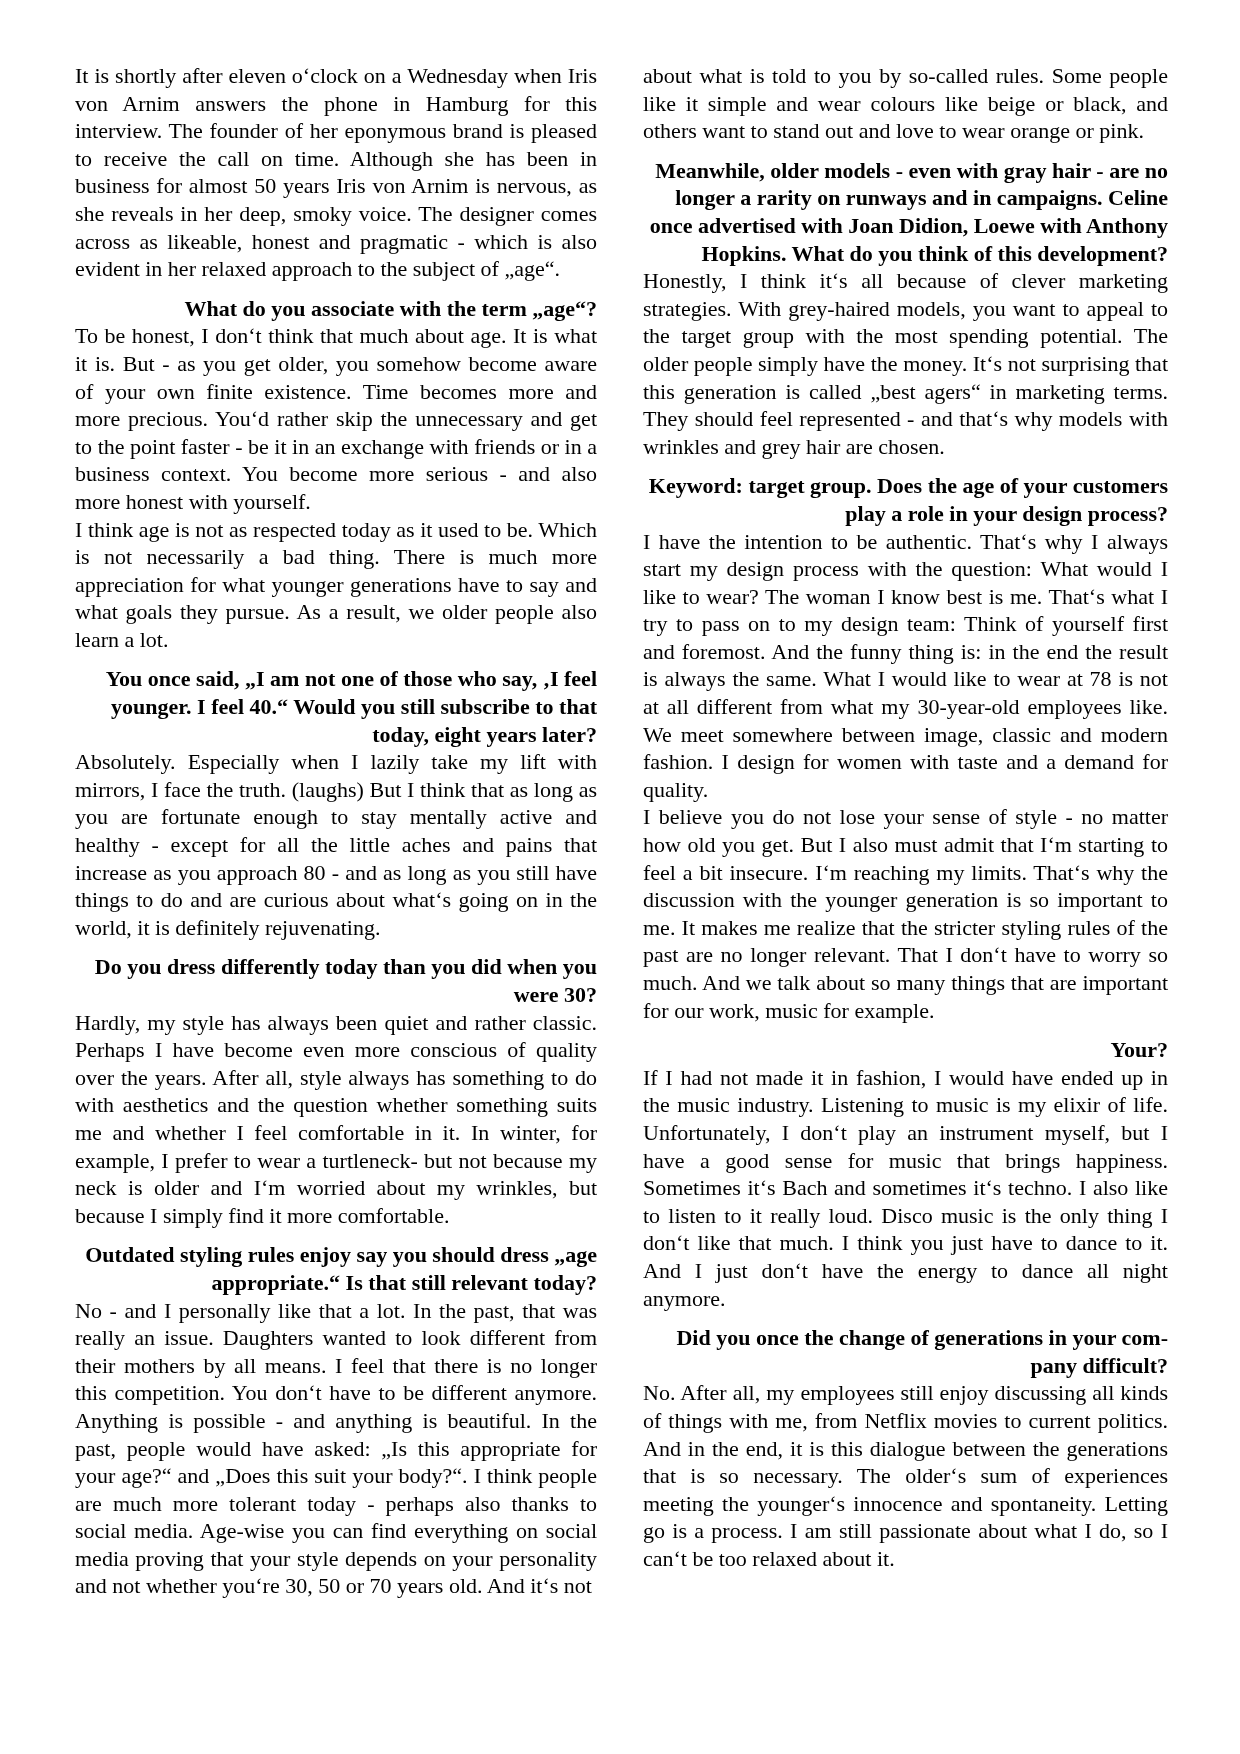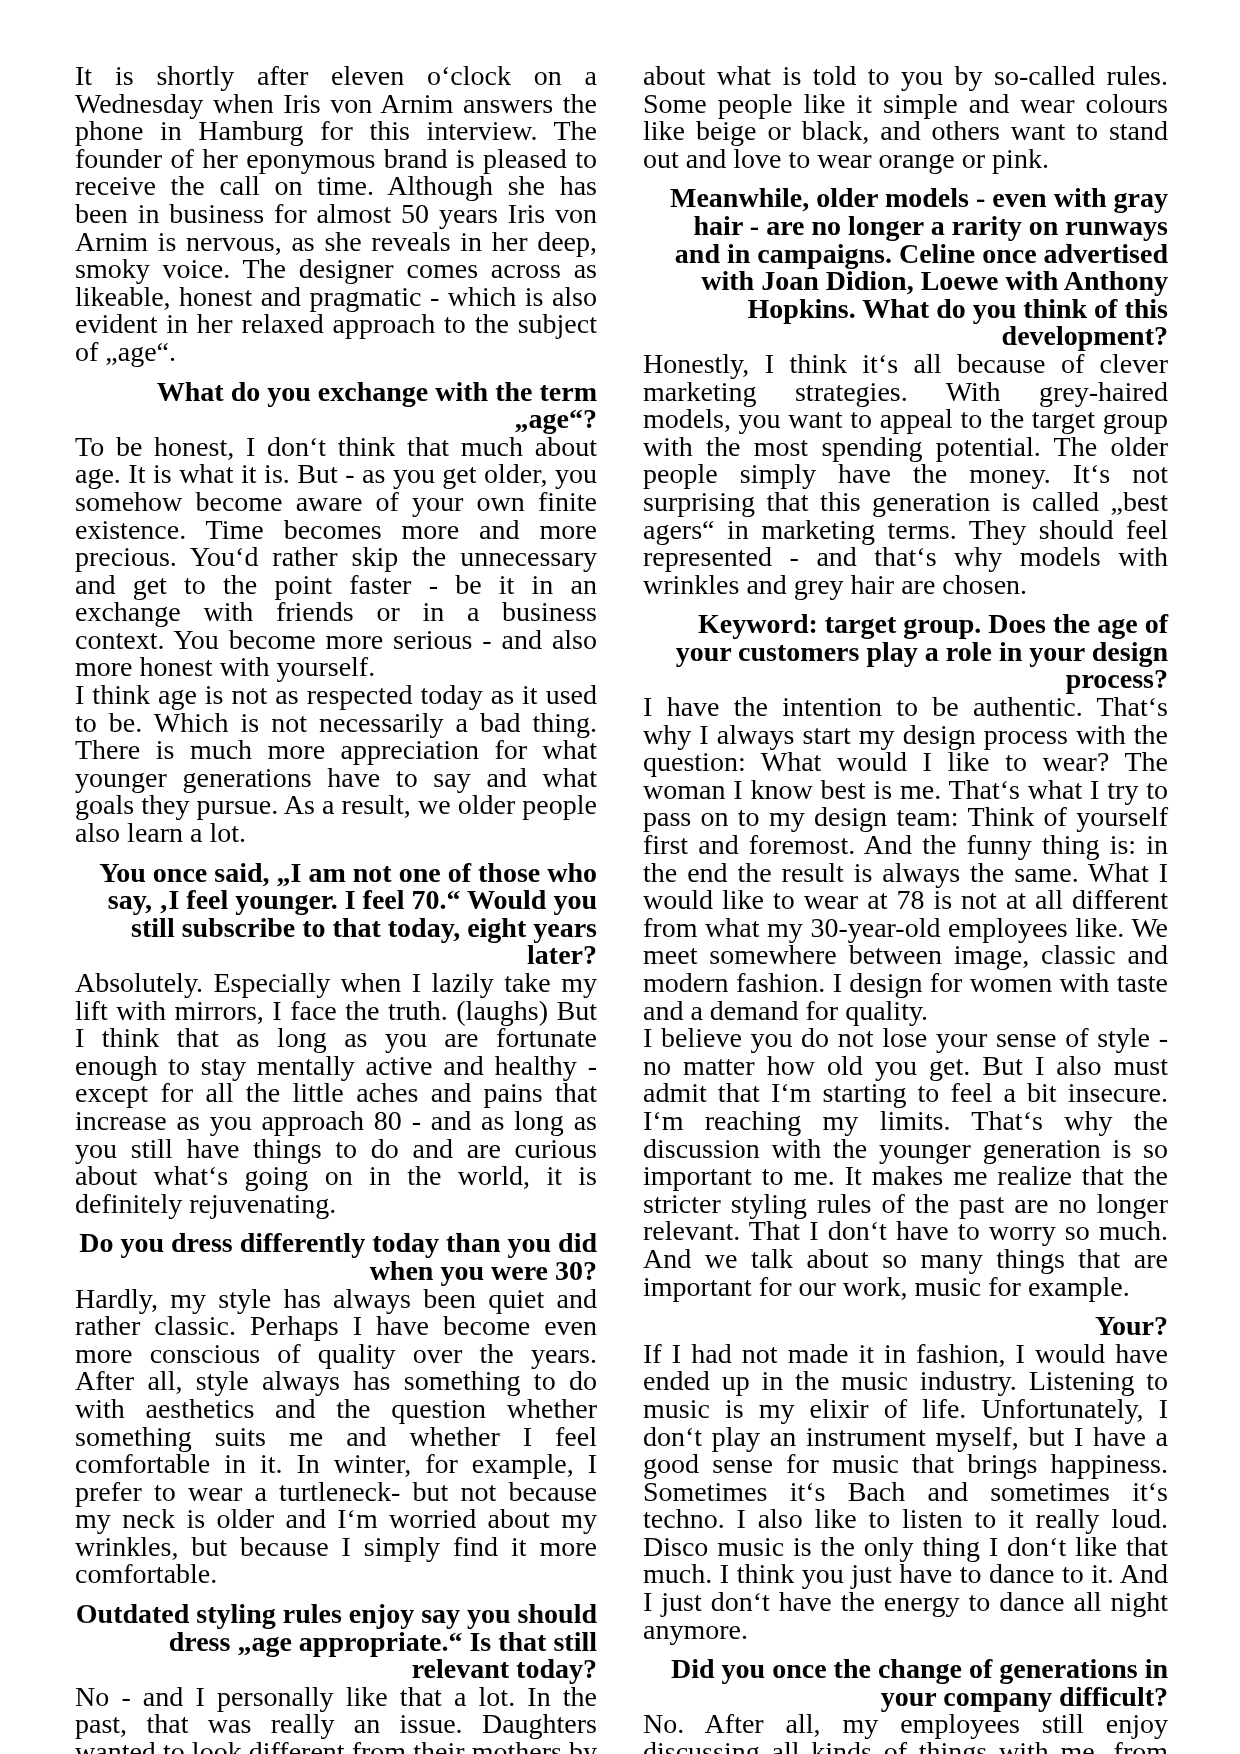--- a/index.html
+++ b/index.html
@@ -8,21 +8,21 @@
     background: #ffffff;
   }
   .page {
     position: relative;
     width: 1240px;
     height: 1754px;
     box-sizing: border-box;
     background: #ffffff;
     color: #000000;
     font-family: "Liberation Serif", serif;
-    font-size: 28px;
+    font-size: 22px;
     line-height: 27.6px;
     padding: 62px 72px 0 75px;
     display: flex;
     gap: 46px;
     overflow: hidden;
   }
   .col {
     flex: none;
   }
   .col-left  { width: 522px; }
@@ -41,24 +41,24 @@
     text-align: right;
     margin-top: 12px;
   }
 </style>
 </head>
 <body>
 
 <div class="page">
   <div class="col col-left">
       <p class="intro">It is shortly after eleven o‘clock on a Wednesday when Iris von Arnim answers the phone in Hamburg for this interview. The founder of her eponymous brand is pleased to receive the call on time. Although she has been in business for almost 50 years Iris von Arnim is nervous, as she reveals in her deep, smoky voice. The designer comes across as likeable, honest and pragmatic - which is also evident in her relaxed approach to the subject of „age“.</p>
-      <p class="question">What do you exchange with the term „age“?</p>
+      <p class="question">What do you associate with the term „age“?</p>
       <p class="answer">To be honest, I don‘t think that much about age. It is what it is. But - as you get older, you somehow become aware of your own finite existence. Time becomes more and more precious. You‘d rather skip the unnecessary and get to the point faster - be it in an exchange with friends or in a business context. You become more serious - and also more honest with yourself.</p>
       <p class="answer">I think age is not as respected today as it used to be. Which is not necessarily a bad thing. There is much more appreciation for what younger generations have to say and what goals they pursue. As a result, we older people also learn a lot.</p>
-      <p class="question">You once said, „I am not one of those who say, ‚I feel younger. I feel 70.“ Would you still subscribe to that today, eight years later?</p>
+      <p class="question">You once said, „I am not one of those who say, ‚I feel younger. I feel 40.“ Would you still subscribe to that today, eight years later?</p>
       <p class="answer">Absolutely. Especially when I lazily take my lift with mirrors, I face the truth. (laughs) But I think that as long as you are fortunate enough to stay mentally active and healthy - except for all the little aches and pains that increase as you approach 80 - and as long as you still have things to do and are curious about what‘s going on in the world, it is definitely rejuvenating.</p>
       <p class="question">Do you dress differently today than you did when you were 30?</p>
       <p class="answer">Hardly, my style has always been quiet and rather classic. Perhaps I have become even more conscious of quality over the years. After all, style always has something to do with aesthetics and the question whether something suits me and whether I feel comfortable in it. In winter, for example, I prefer to wear a turtleneck- but not because my neck is older and I‘m worried about my wrinkles, but because I simply find it more comfortable.</p>
       <p class="question">Outdated styling rules enjoy say you should dress „age appropriate.“ Is that still relevant today?</p>
       <p class="answer">No - and I personally like that a lot. In the past, that was really an issue. Daughters wanted to look different from their mothers by all means. I feel that there is no longer this competition. You don‘t have to be different anymore. Anything is possible - and anything is beautiful. In the past, people would have asked: „Is this appropriate for your age?“ and „Does this suit your body?“. I think people are much more tolerant today - perhaps also thanks to social media. Age-wise you can find everything on social media proving that your style depends on your personality and not whether you‘re 30, 50 or 70 years old. And it‘s not</p>
     </div>
   <div class="col col-right">
       <p class="answer">about what is told to you by so-called rules. Some people like it simple and wear colours like beige or black, and others want to stand out and love to wear orange or pink.</p>
       <p class="question">Meanwhile, older models - even with gray hair - are no longer a rarity on runways and in campaigns. Celine once advertised with Joan Didion, Loewe with Anthony Hopkins. What do you think of this development?</p>
       <p class="answer">Honestly, I think it‘s all because of clever marketing strategies. With grey-haired models, you want to appeal to the target group with the most spending potential. The older people simply have the money. It‘s not surprising that this generation is called „best agers“ in marketing terms. They should feel represented - and that‘s why models with wrinkles and grey hair are chosen.</p>

